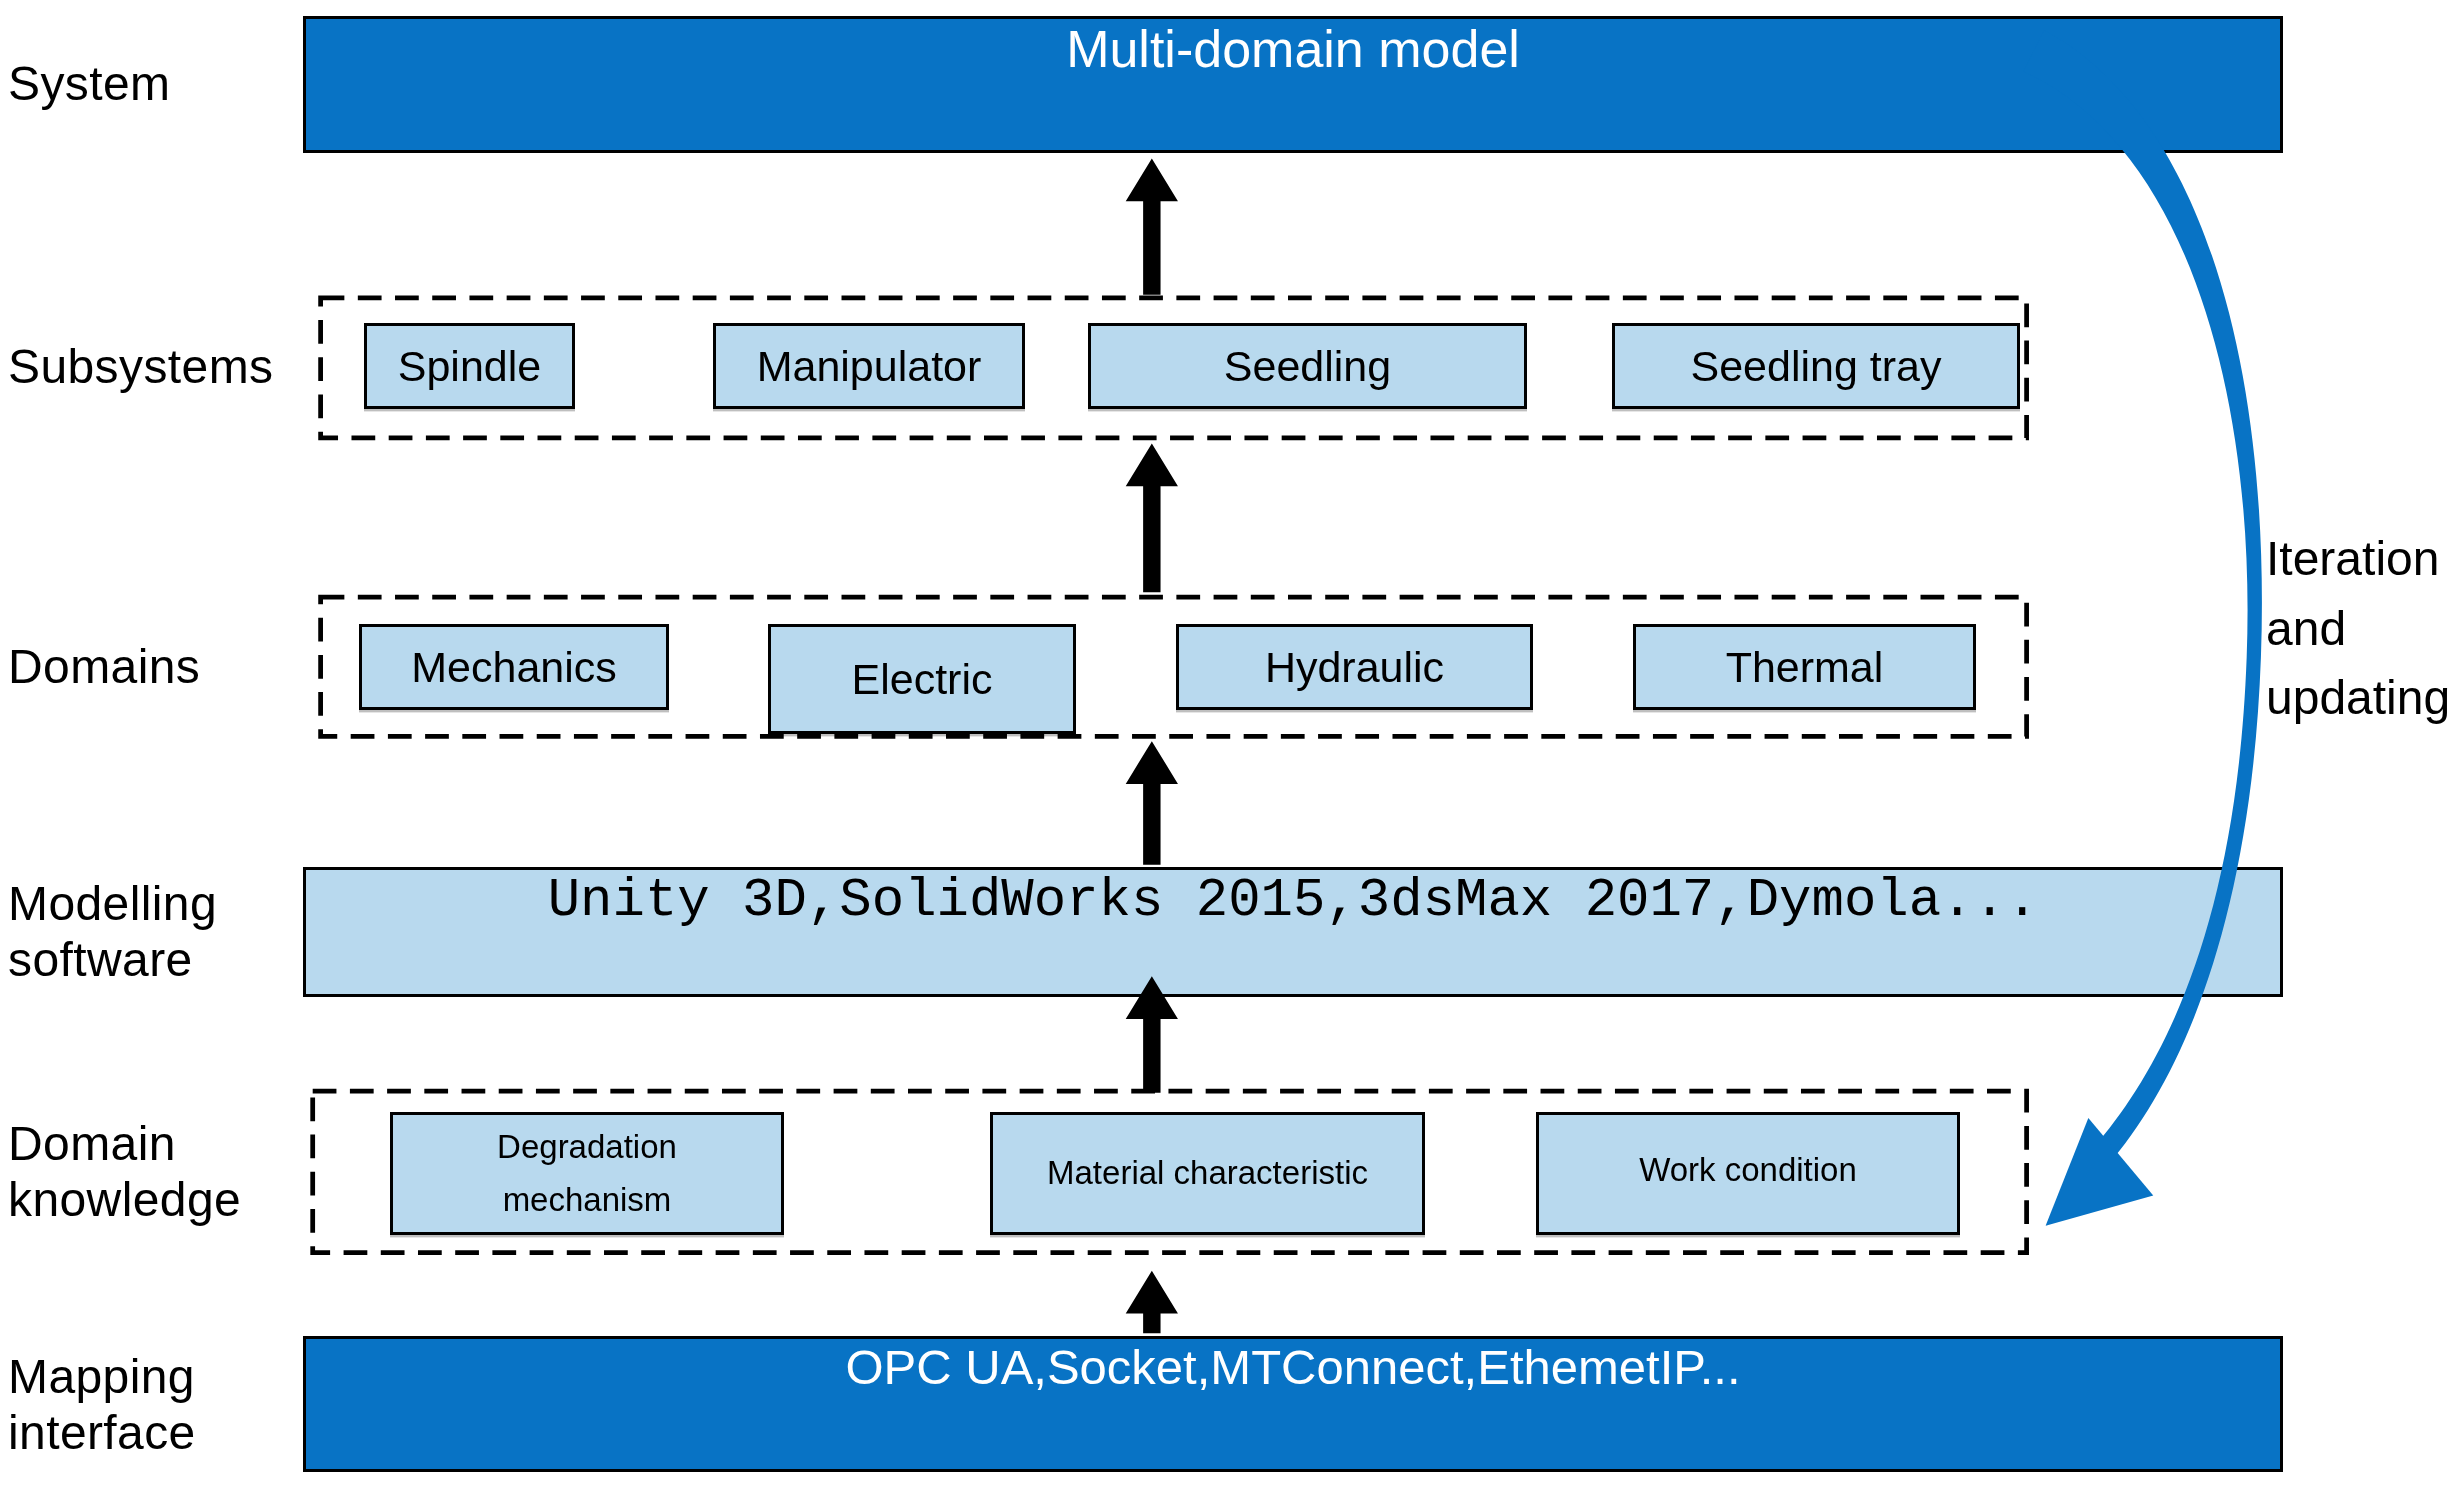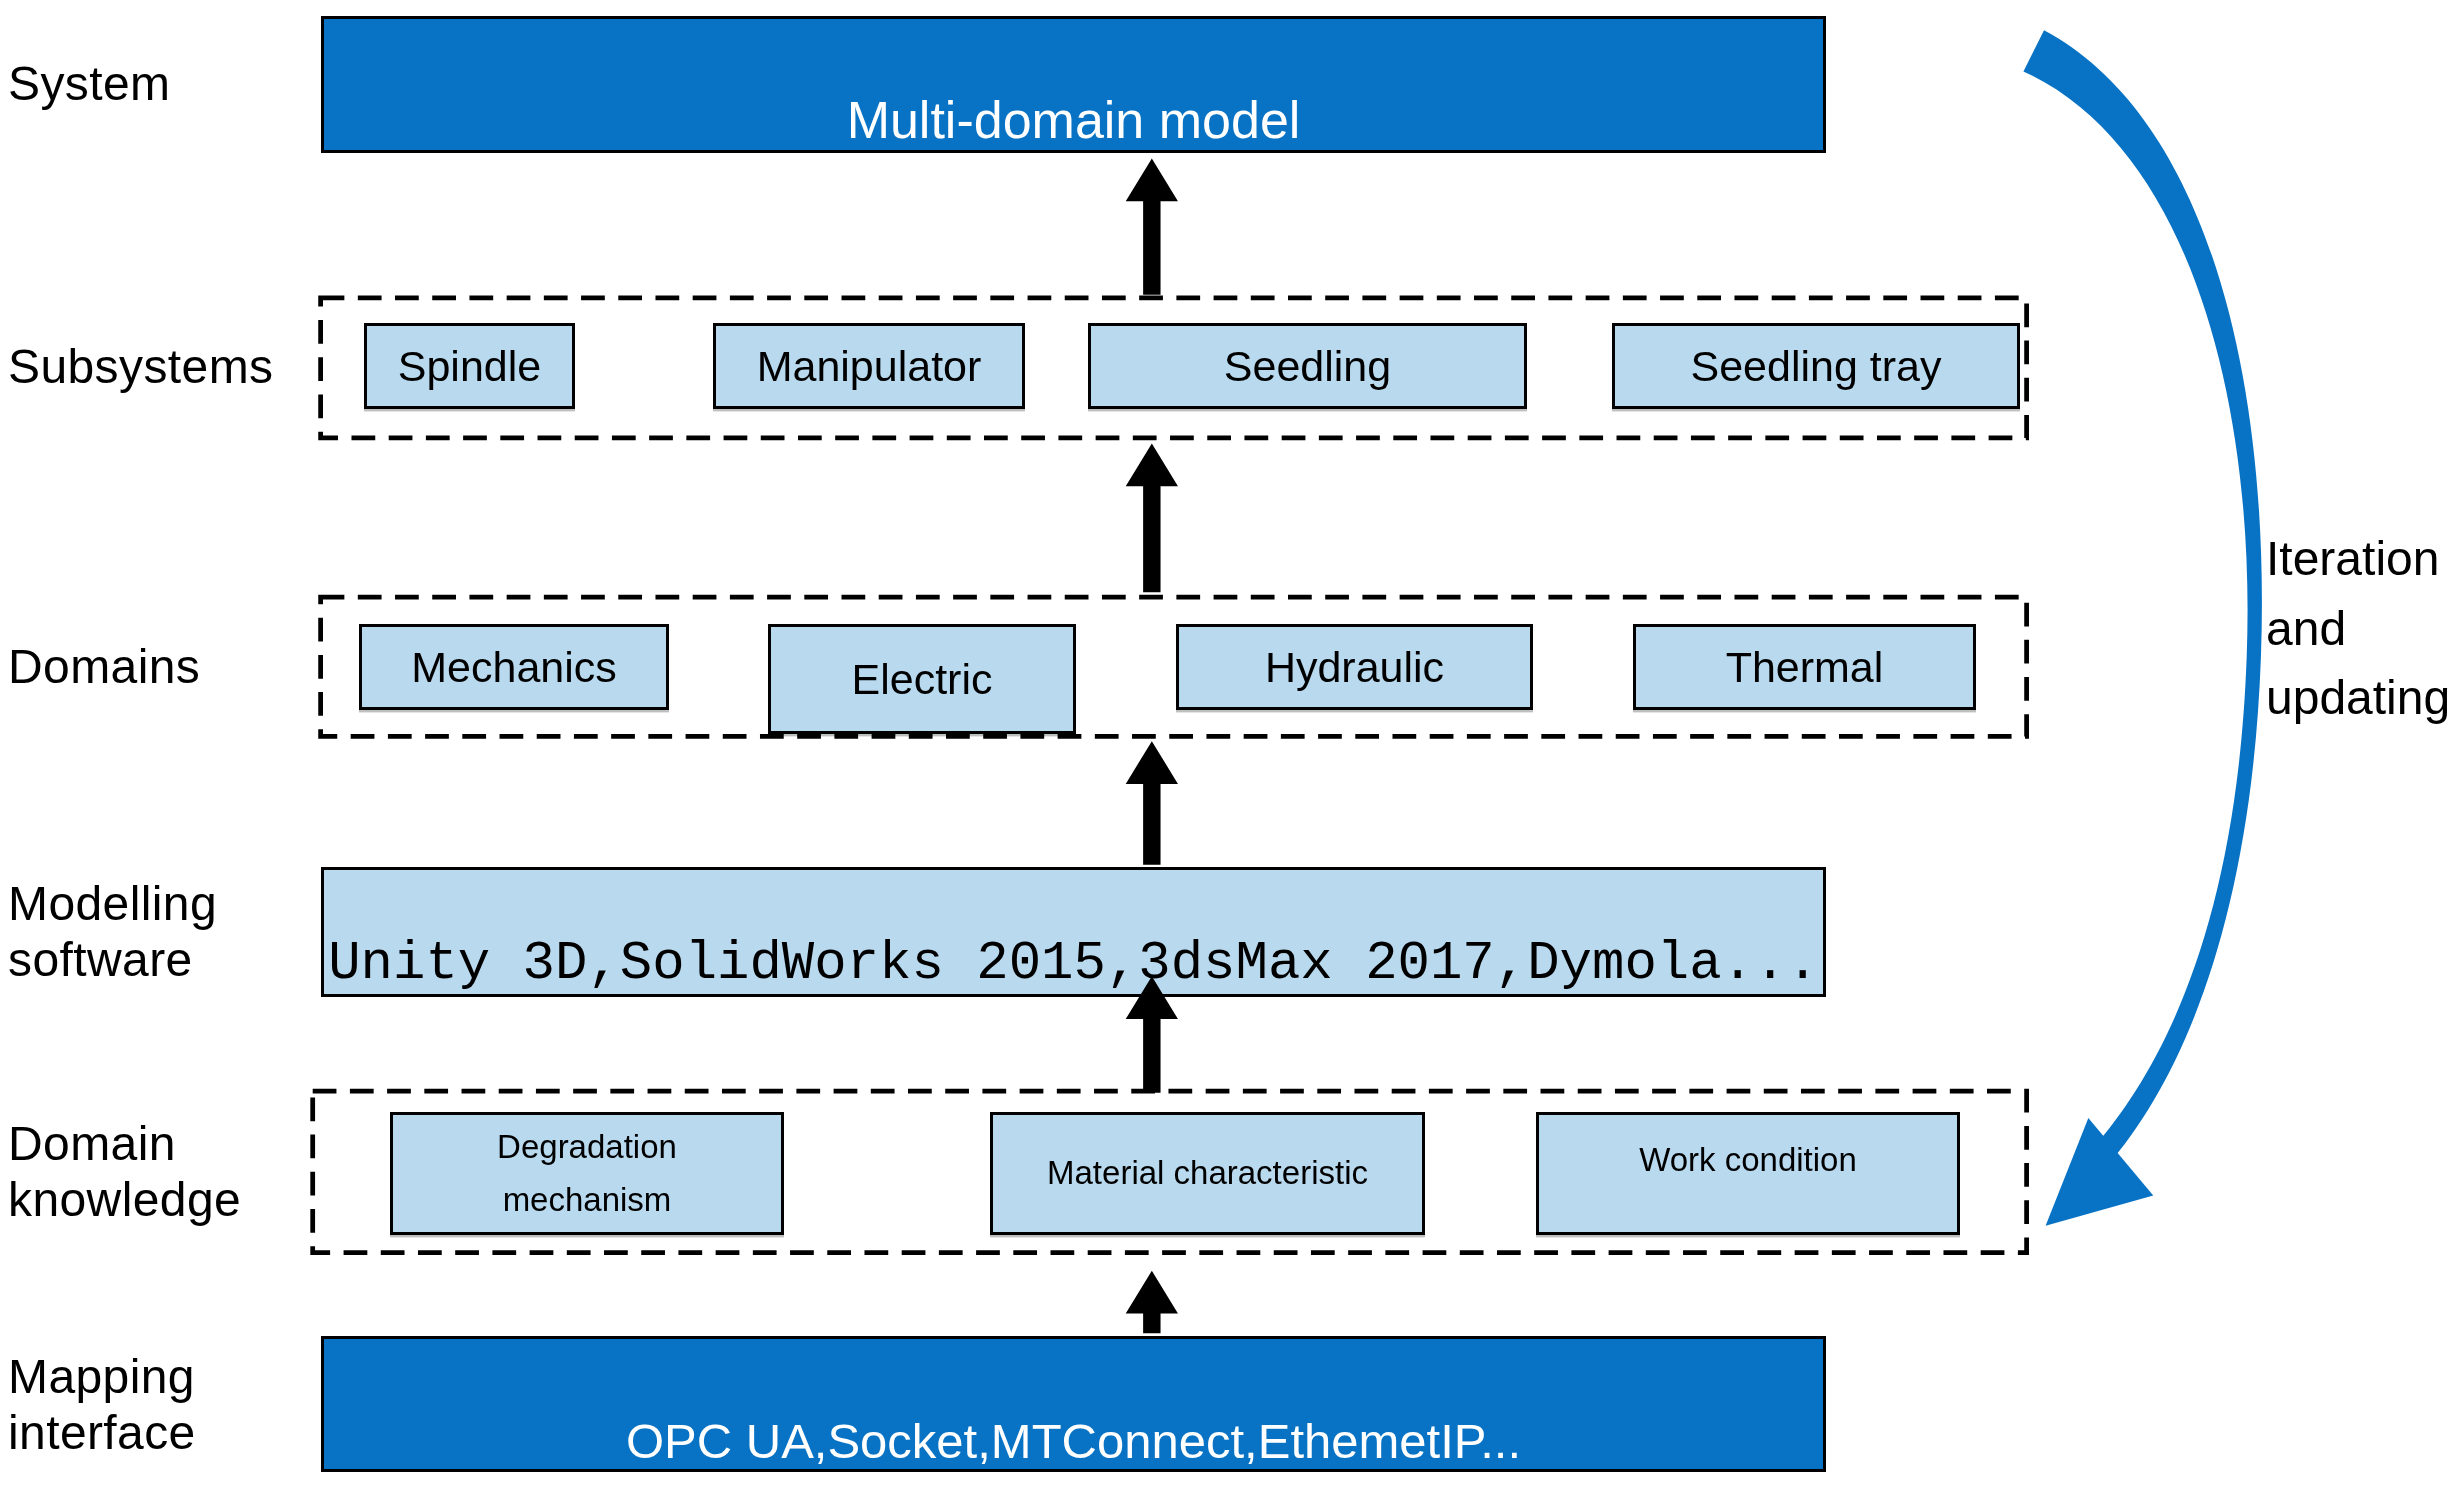--- a/index.html
+++ b/index.html
@@ -18,38 +18,38 @@
   .dashedrect{fill:none;stroke:var(--line-black);stroke-width:6;stroke-dasharray:30 17;}
   .uparrow{fill:var(--line-black);}
   .swoosh{fill:var(--arrow-blue);}
   .row-label{
     position:absolute;left:8px;width:309px;
     font-size:48px;line-height:1.16;
     transform:translateY(-50%);
     z-index:2;letter-spacing:0.4px;
   }
   .bar{
-    position:absolute;left:321px;width:1505px;
+    position:absolute;left:303px;width:1980px;
     border:3.2px solid var(--line-black);box-sizing:border-box;
-    display:flex;align-items:flex-end;justify-content:center;
+    display:flex;align-items:flex-start;justify-content:center;
     z-index:1;text-align:center;
   }
   .bar.dark{background:var(--dark-blue);color:#ffffff;}
   .bar.light{background:var(--light-blue);color:#000;font-family:Liberation Mono, monospace;}
   .box{
     position:absolute;
     background:var(--light-blue);
     border:3.2px solid var(--line-black);box-sizing:border-box;
     display:flex;align-items:center;justify-content:center;
     text-align:center;z-index:2;
     font-size:43px;
     box-shadow:0 2.4px 0 rgba(0,0,0,0.25);
   }
   .box.small{font-size:33px;line-height:1.6;padding:0 16px;}
-  .box.topalign{align-items:flex-start;padding-top:19px;}
+  .box.topalign{align-items:flex-start;padding-top:29px;}
   .annotation{
     position:absolute;left:2266px;top:524px;width:238px;
     font-size:48px;line-height:1.45;z-index:2;
   }
 </style>
 </head>
 <body>
 
 <div class="canvas">
 

